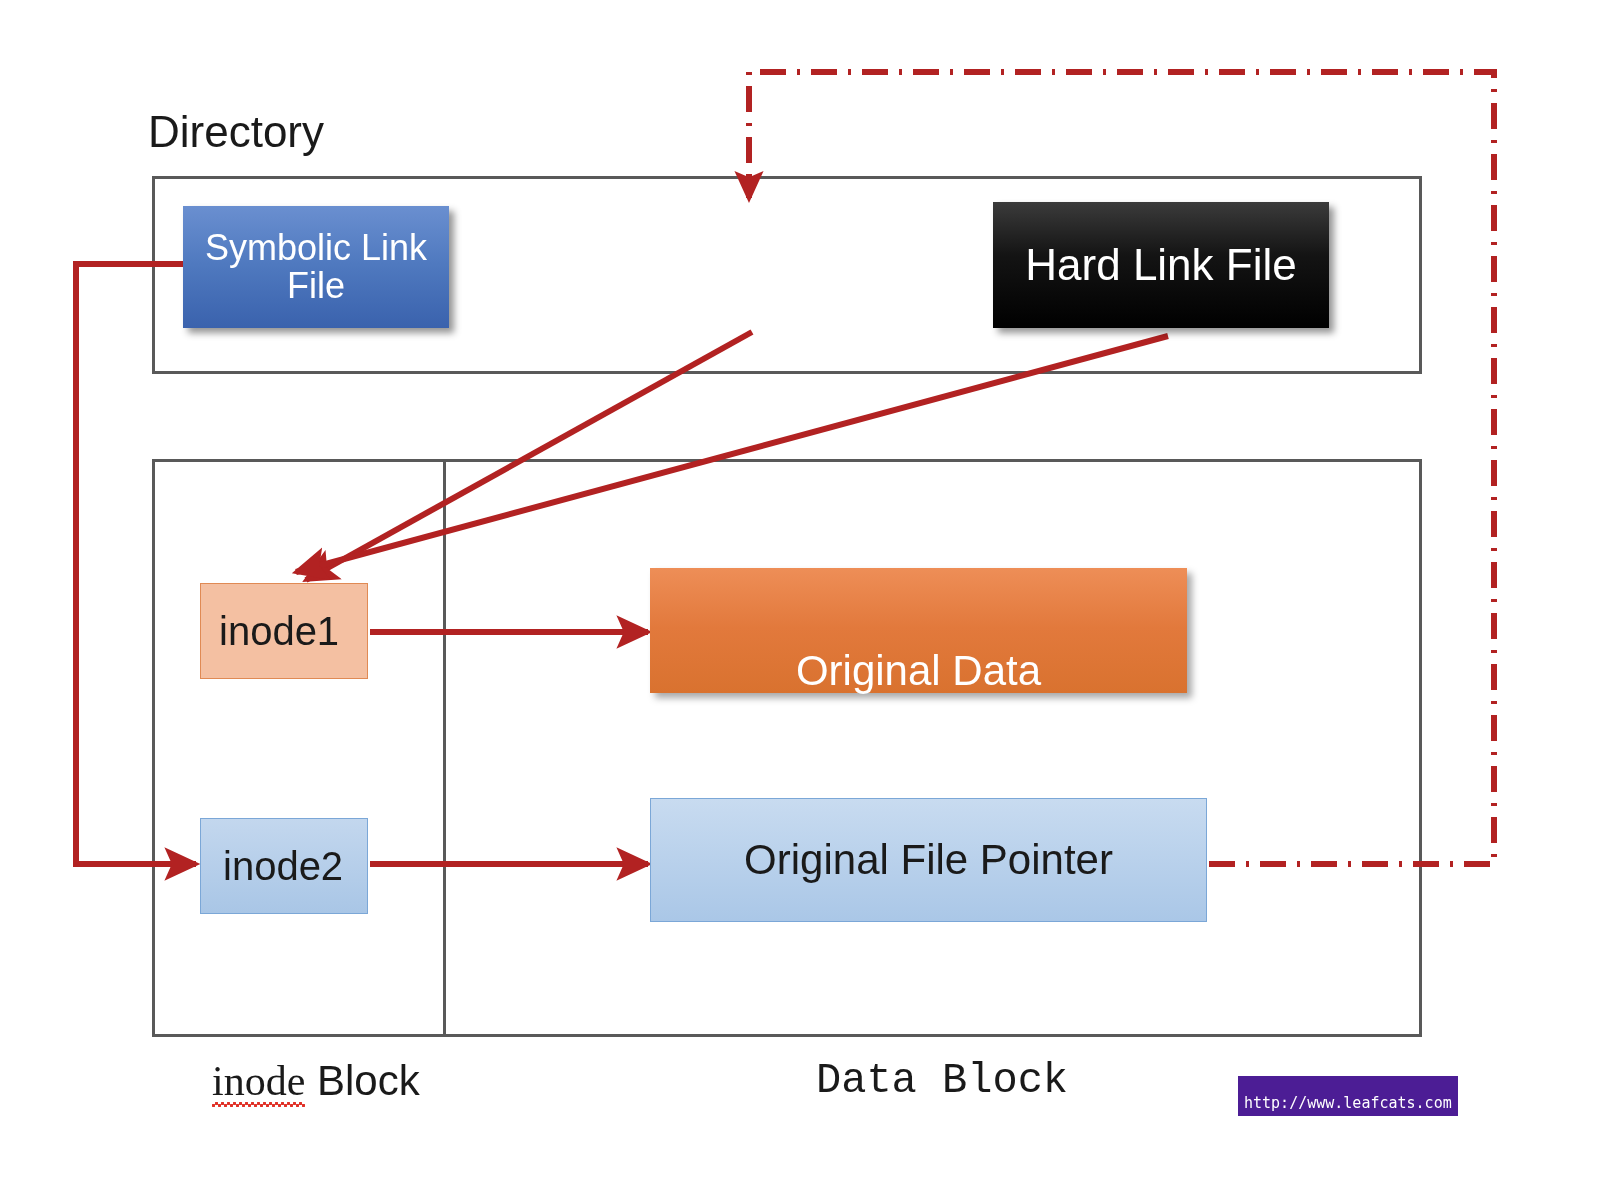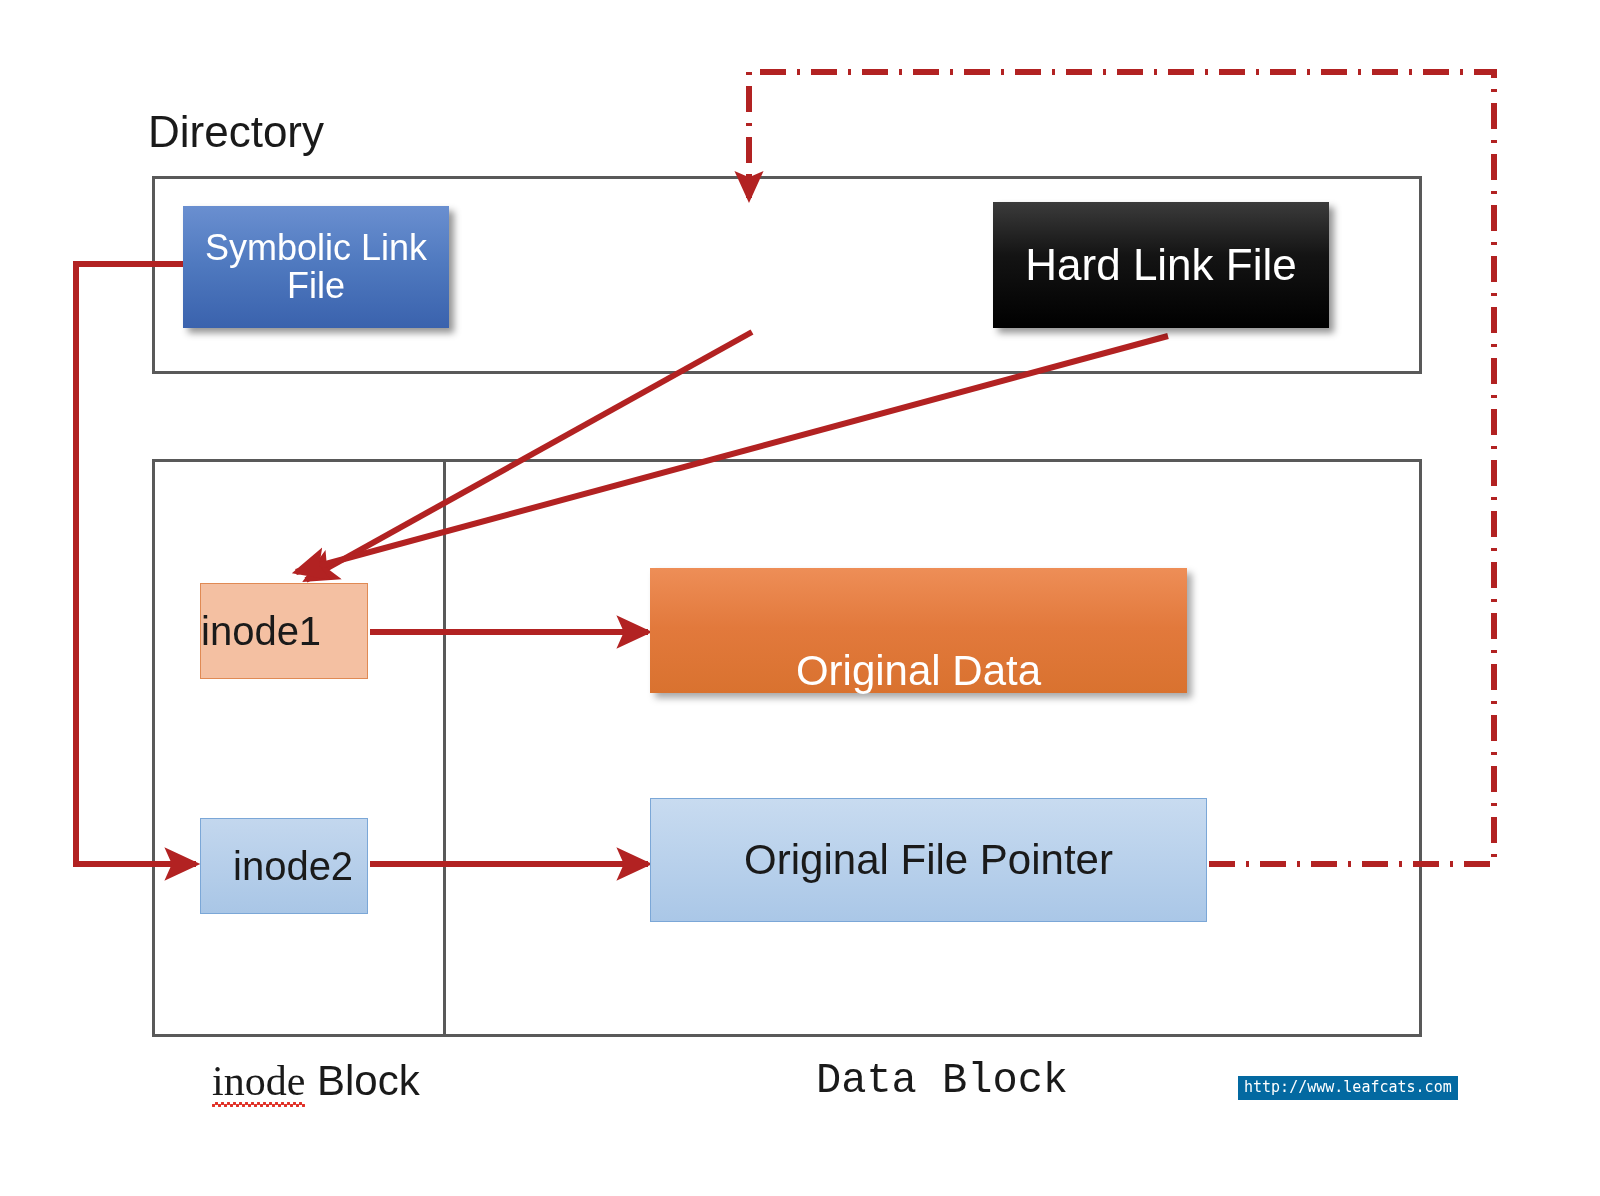--- a/index.html
+++ b/index.html
@@ -136,33 +136,34 @@
   #node-inode1 {
     left: 200px;
     top: 583px;
     width: 168px;
     height: 96px;
     background: #f4c0a2;
     border: 1px solid #e08a54;
     color: #1a1a1a;
     font-size: 40px;
     justify-content: flex-start;
+    padding-left: 18px;
   }
 
   #node-inode2 {
     left: 200px;
     top: 818px;
     width: 168px;
     height: 96px;
     background: linear-gradient(180deg, #c3d7ee 0%, #a9c6e6 100%);
     border: 1px solid #7ba7d7;
     color: #1a1a1a;
     font-size: 40px;
     justify-content: flex-start;
-    padding-left: 32px;
+    padding-left: 22px;
   }
 
   #node-original-data {
     left: 650px;
     top: 568px;
     width: 537px;
     height: 125px;
     background: linear-gradient(180deg, #ee8e57 0%, #e2793c 48%, #d9722f 100%);
     color: #ffffff;
     font-size: 42px;
@@ -189,22 +190,22 @@
     width: 1600px;
     height: 1196px;
     pointer-events: none;
   }
 
   
   #watermark {
     position: absolute;
     left: 1238px;
     top: 1076px;
-    padding: 3px 6px 4px 6px;
-    background: #0369a1;
+    padding: 19px 6px 4px 6px;
+    background: #4c1d95;
     color: #ffffff;
     font-family: "DejaVu Sans Mono", monospace;
     font-size: 15px;
     letter-spacing: 0px;
     white-space: nowrap;
     line-height: 1.1;
   }
 </style>
 </head>
 <body>

